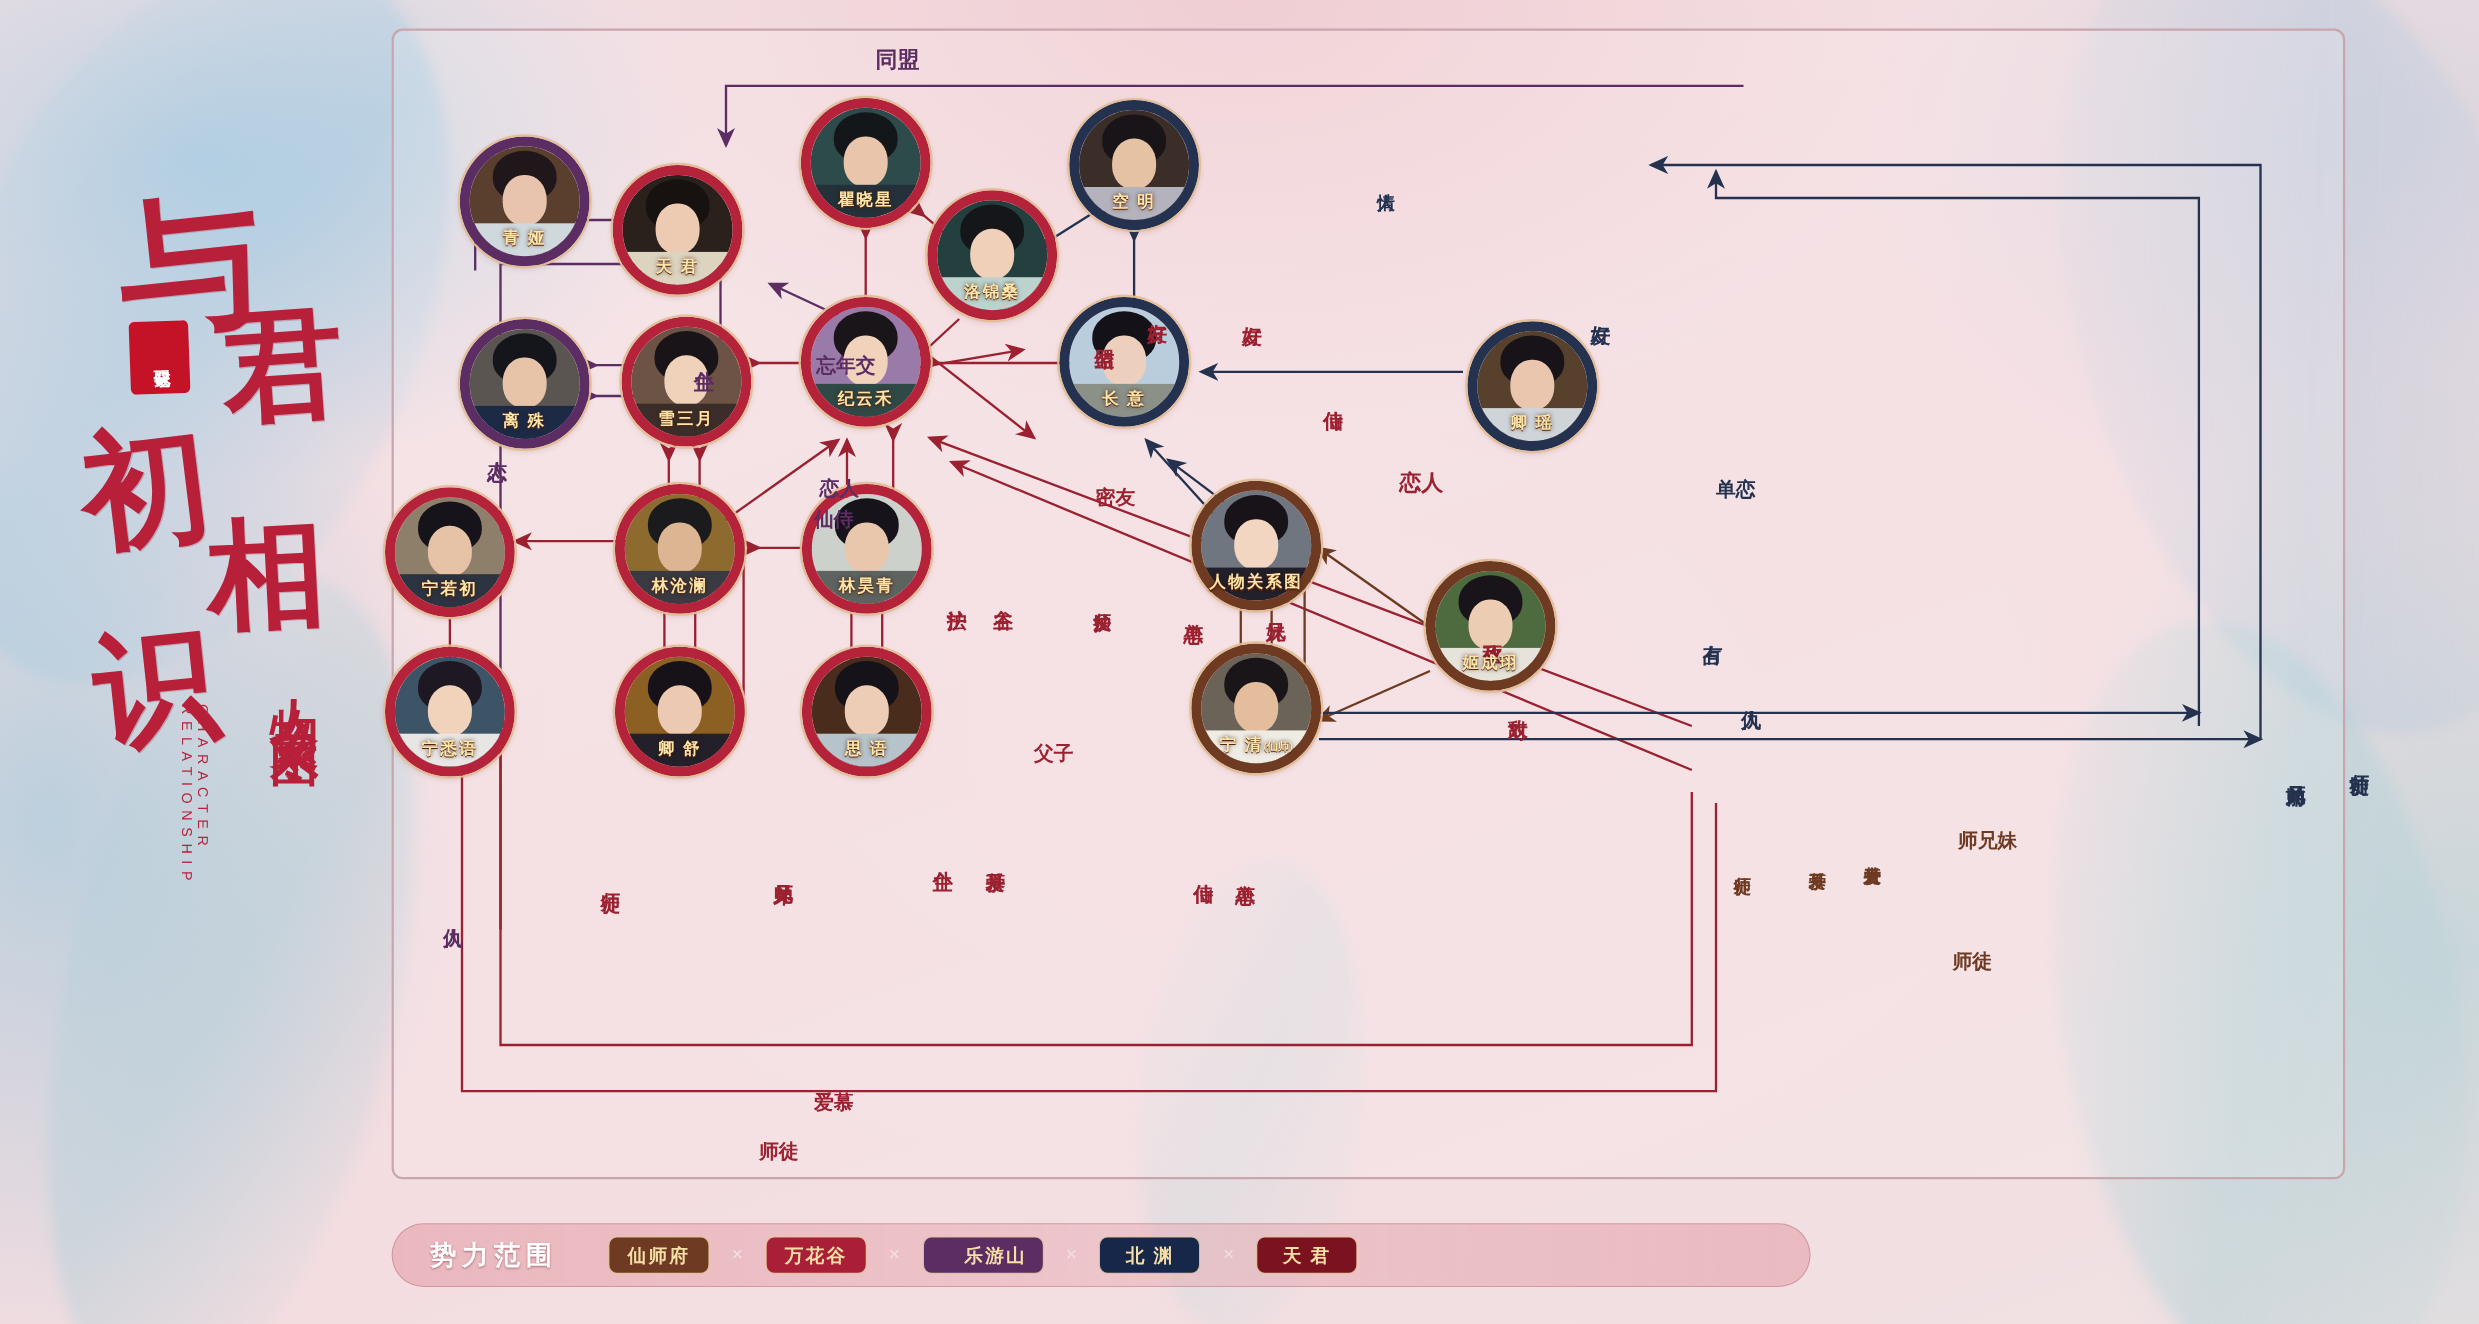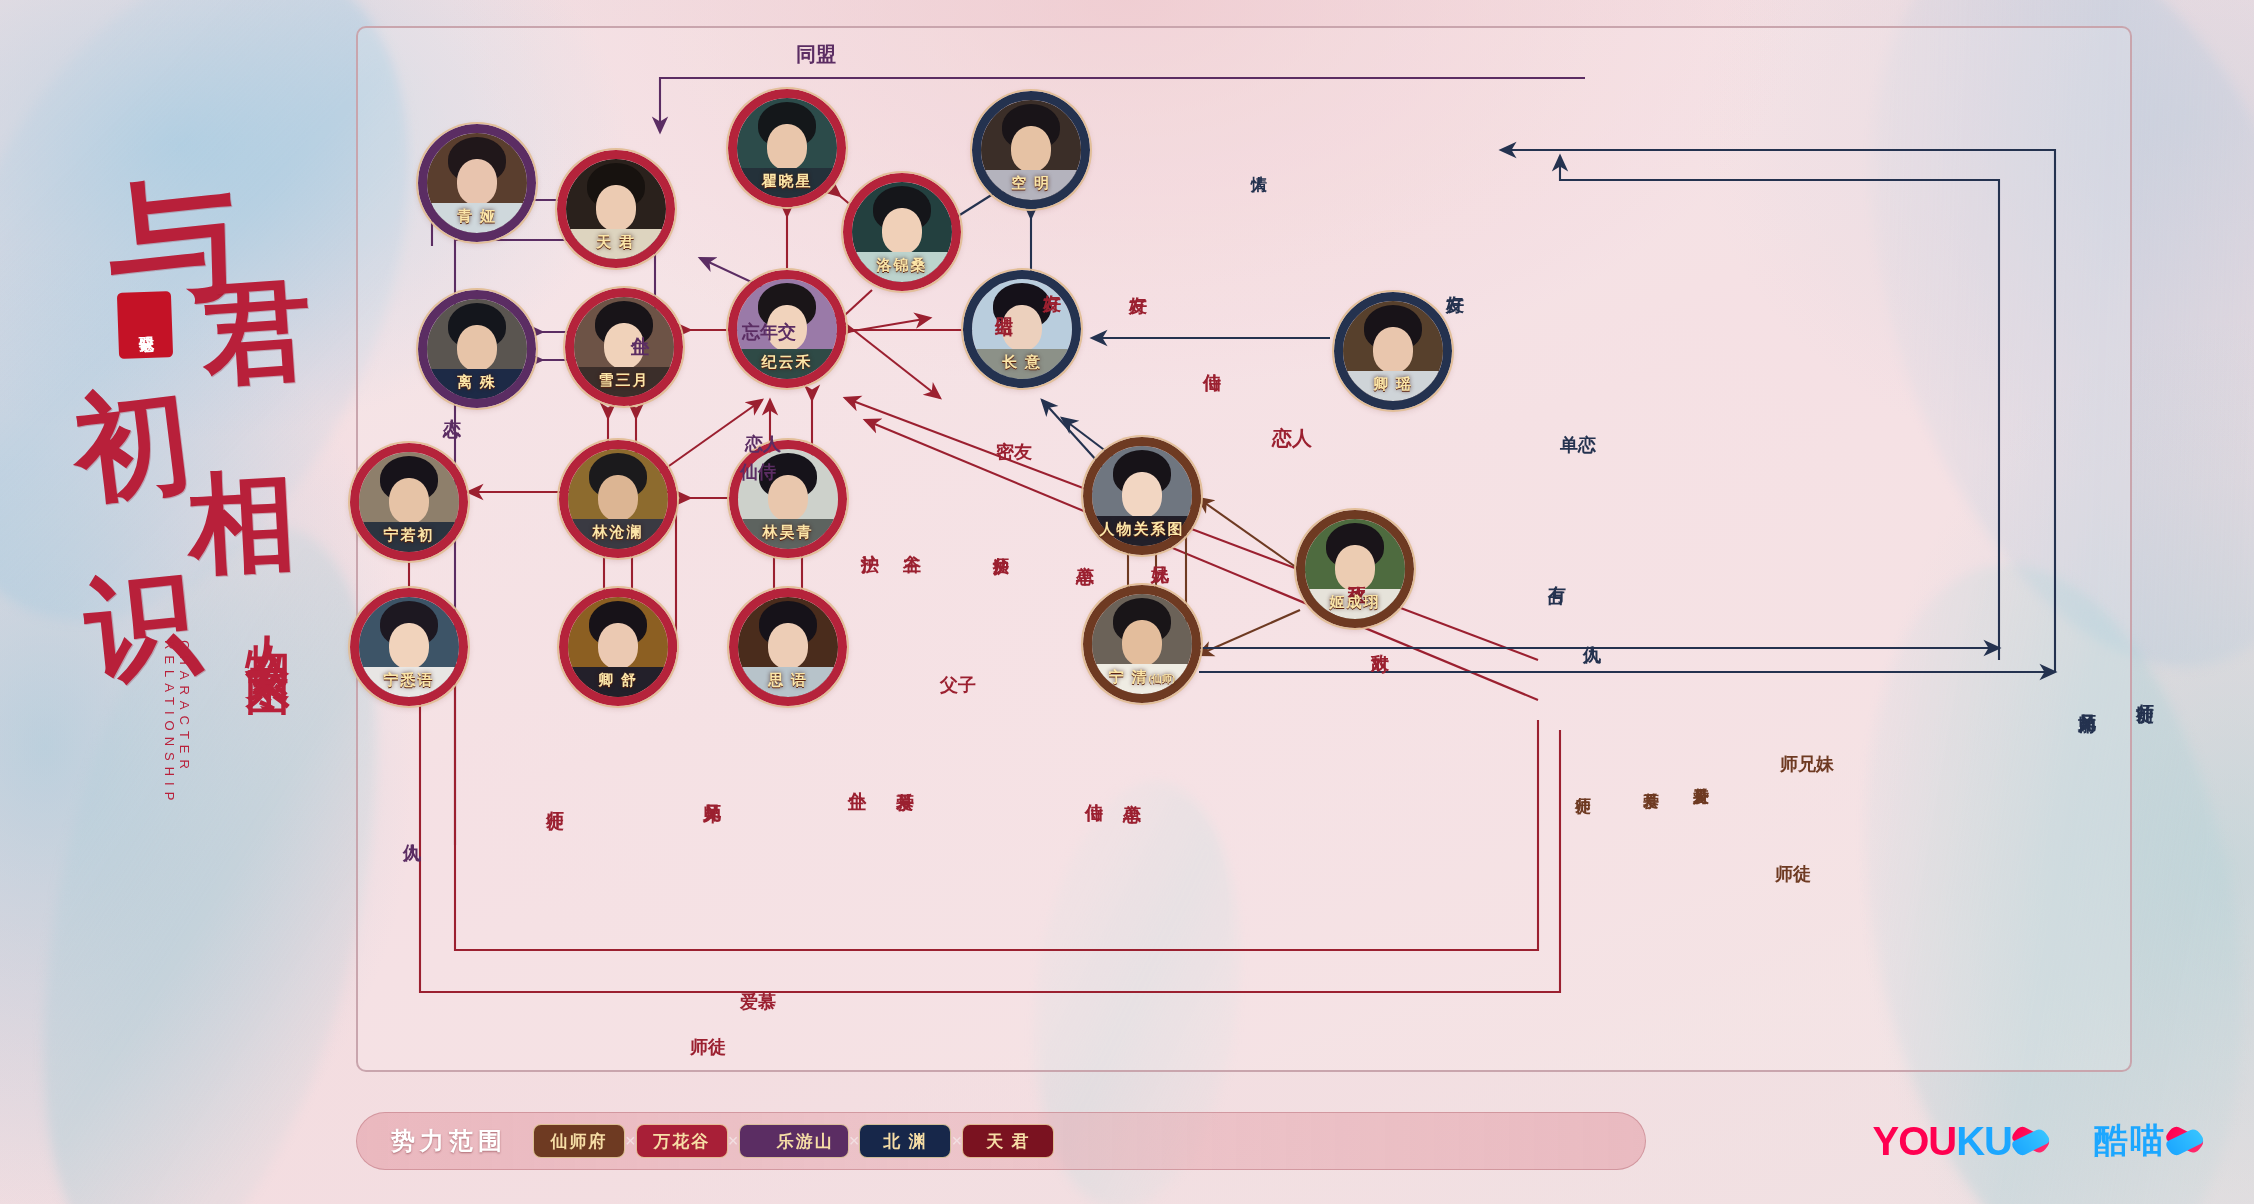--- a/index.html
+++ b/index.html
@@ -103,21 +103,21 @@
   .lbl.c-purple{color:#5b2d63;}
   .lbl.c-navy  {color:#24324f;}
   .lbl.c-brown {color:#6e3a22;}
   .lbl.vert{writing-mode:vertical-rl;}
   .f18{font-size:18px;} .f20{font-size:20px;} .f16{font-size:16px;}
 
   
   #legend{position:absolute;left:356px;top:1112px;width:1290px;height:58px;
     border-radius:29px;border:1px solid rgba(190,120,130,.55);
     background:linear-gradient(90deg,rgba(226,150,160,.52),rgba(228,160,168,.40),rgba(226,150,160,.50));
-    display:flex;align-items:center;padding:0 34px;box-sizing:border-box;}
+    display:flex;align-items:center;gap:20px;padding:0 34px;box-sizing:border-box;}
   #legend .ltitle{font-size:24px;font-weight:700;color:#fff;letter-spacing:5px;
     text-shadow:0 1px 2px rgba(120,40,50,.55);margin-right:26px;}
   .fac{height:34px;min-width:92px;padding:0 14px;border-radius:8px;
     display:flex;align-items:center;justify-content:center;
     font-size:17px;font-weight:700;color:#f6dea6;letter-spacing:2px;
     border:1px solid rgba(240,215,165,.85);box-sizing:border-box;}
   .f-xianshifu{background:#6e3a22;}
   .f-wanhuagu {background:#a81f37;}
   .f-leyoushan{background:#5b2d63;padding-left:37px;}
   .f-beiyuan  {background:#17274a;}
@@ -509,32 +509,14 @@
     <div class="xsep">×</div>
     <div class="fac f-wanhuagu">万花谷</div>
     <div class="xsep">×</div>
     <div class="fac f-leyoushan">乐游山</div>
     <div class="xsep">×</div>
     <div class="fac f-beiyuan">北 渊</div>
     <div class="xsep">×</div>
     <div class="fac f-tianjun">天 君</div>
   </div>
 
-  <div id="brands">
-    <div class="logo-youku">
-      <div class="yk-text">
-        <span class="yk-y">Y</span><span class="yk-o">O</span><span class="yk-u1">U</span><span class="yk-k">K</span><span class="yk-u2">U</span>
-      </div>
-      <div class="play">
-          <i class="p1"></i>
-          <i class="p2"></i>
-        </div>
-    </div>
-    <div class="logo-youku">
-      <div class="km-text">酷喵</div>
-      <div class="play">
-          <i class="p1"></i>
-          <i class="p2"></i>
-        </div>
-    </div>
-  </div>
 
 </div>
 
 </body></html>

